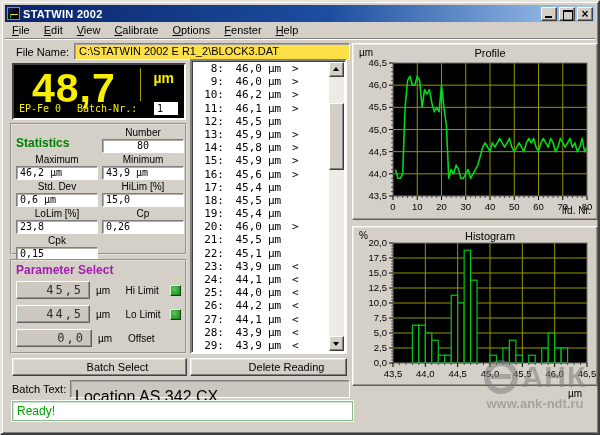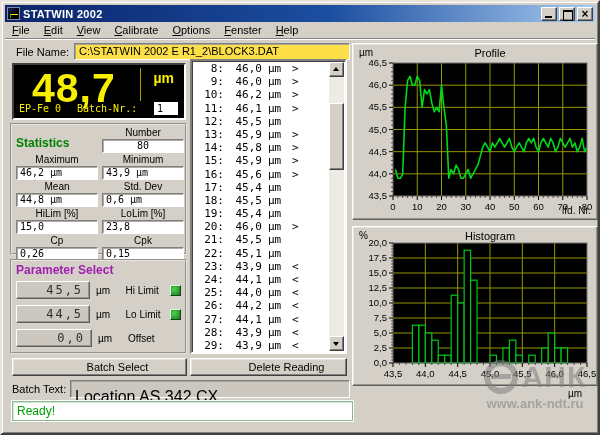--- a/index.html
+++ b/index.html
@@ -184,24 +184,20 @@
           <div class="stat-label">Number</div>
           <div class="stat-value">80</div>
         </div>
         <div>
           <div class="stat-label">Maximum</div>
           <div class="stat-value">46,2 µm</div>
         </div>
         <div>
           <div class="stat-label">Minimum</div>
           <div class="stat-value">43,9 µm</div>
-        </div>
-        <div>
-          <div class="stat-label">Mean</div>
-          <div class="stat-value">44,8 µm</div>
         </div>
         <div>
           <div class="stat-label">Std. Dev</div>
           <div class="stat-value">0,6 µm</div>
         </div>
         <div>
           <div class="stat-label">HiLim [%]</div>
           <div class="stat-value">15,0</div>
         </div>
         <div>

